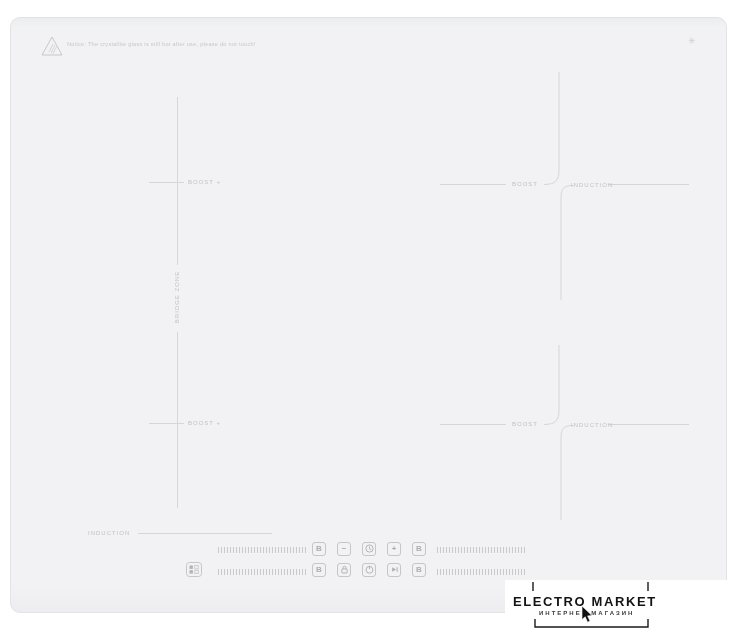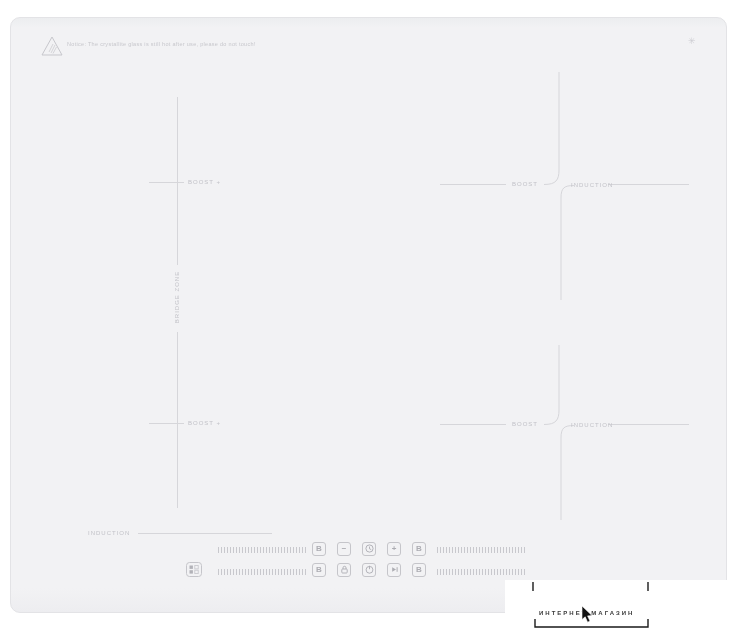--- a/index.html
+++ b/index.html
@@ -123,17 +123,18 @@
   </svg>
 </div>
 <div class="abs btn" style="left:412px;top:563px">B</div>
 
 <div class="abs" id="watermark">
   <svg class="abs" style="left:0;top:0" width="229" height="60" viewBox="0 0 229 60" fill="none" stroke="#1a1a1a" stroke-width="1.4">
     <path d="M28,2 L28,11"></path>
       <path d="M143,2 L143,11"></path>
     <path d="M30,39 L30,47 L143,47 L143,39"></path>
   </svg>
+  <div class="abs" id="wm-title">ELECTRO MARKET</div>
   <div class="abs" id="wm-sub">ИНТЕРНЕТ-МАГАЗИН</div>
   <svg class="abs" style="left:76px;top:26px" width="13" height="18" viewBox="0 0 13 18">
     <path d="M1,0 L1,13.5 L4.2,10.8 L6.6,16.2 L9,15.1 L6.6,9.9 L11,9.6 Z" fill="#111" stroke="#fff" stroke-width=".6"></path>
   </svg>
 </div>
 
 </body></html>

